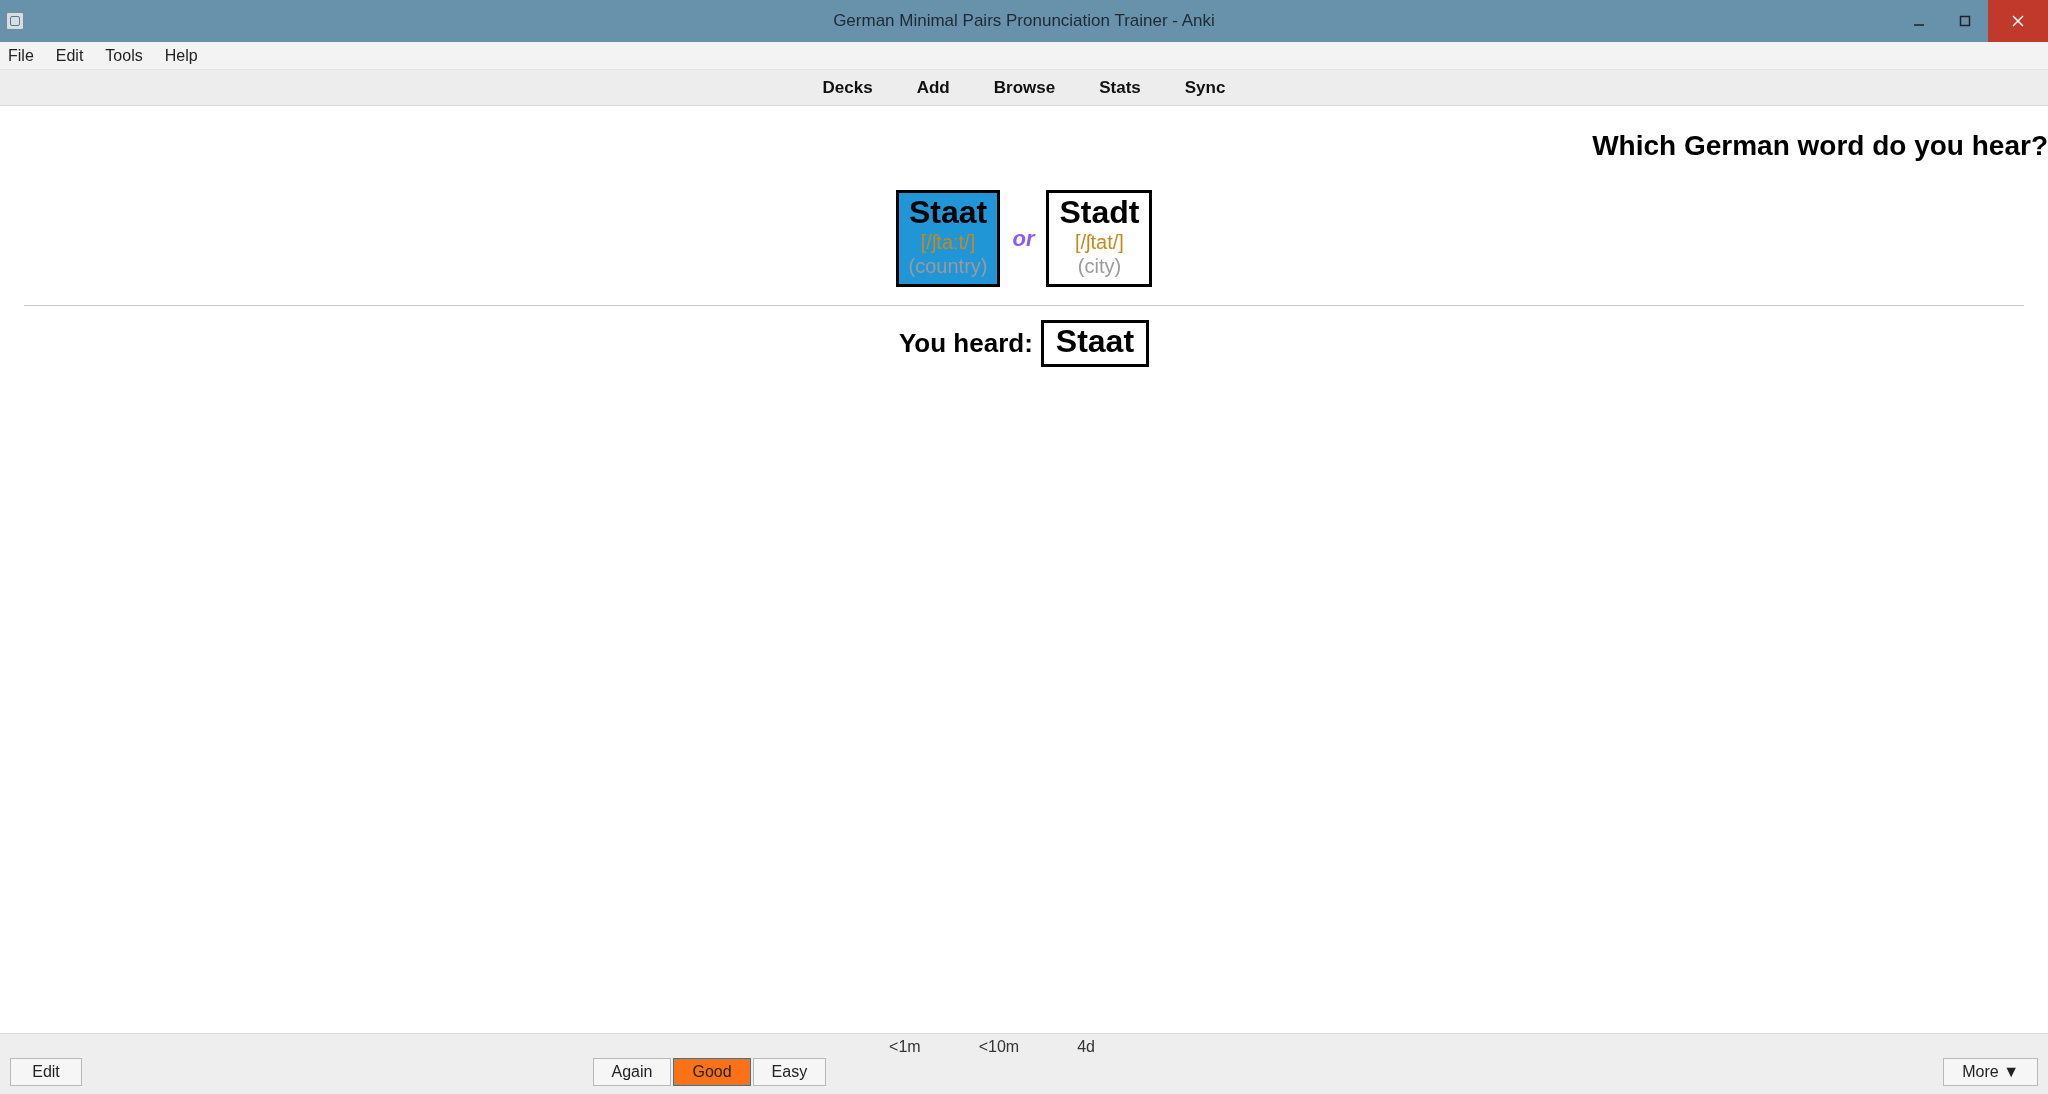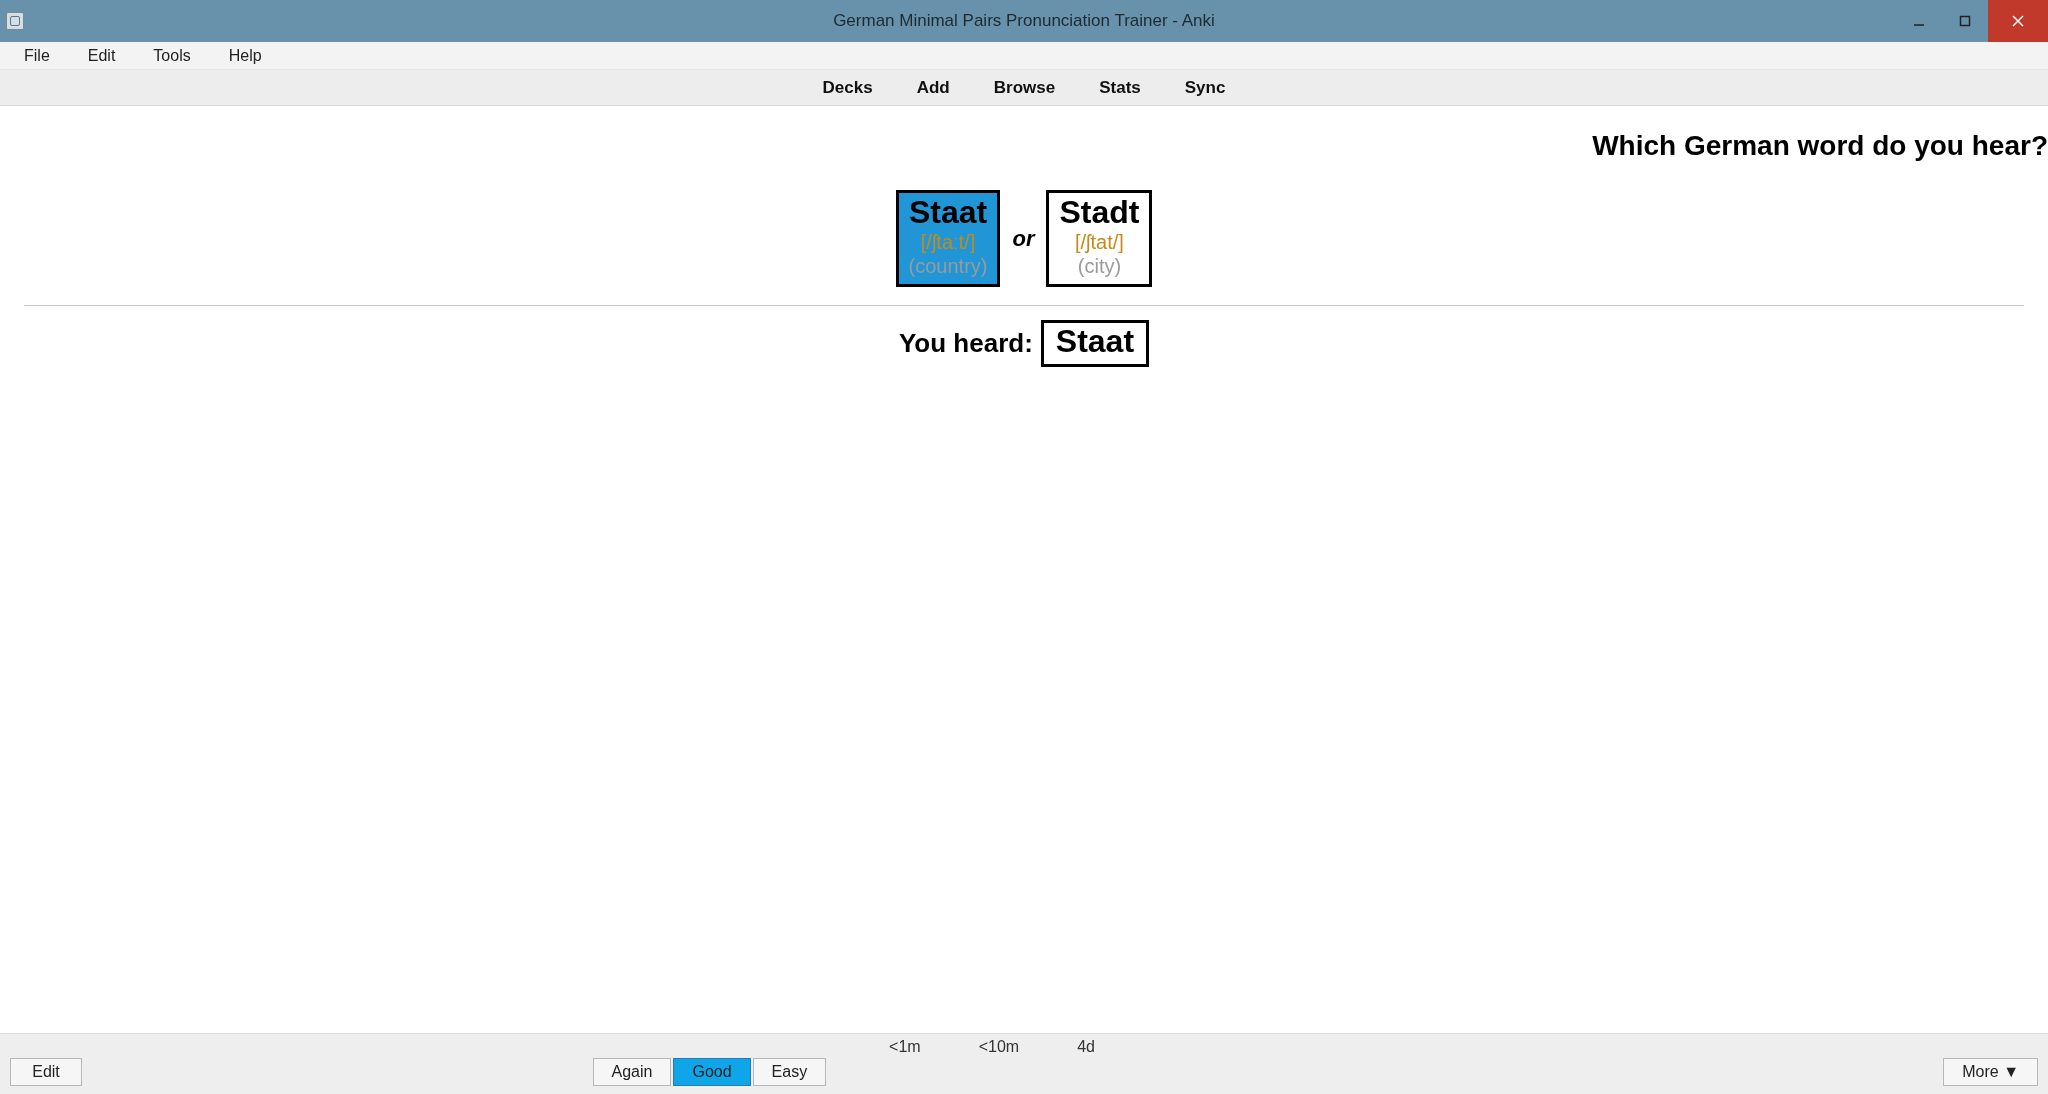--- a/index.html
+++ b/index.html
@@ -70,21 +70,21 @@
     height: 28px;
     background: #f3f3f3;
     border-bottom: 1px solid #e6e6e6;
     display: flex;
     align-items: center;
     padding: 0 8px;
     gap: 22px;
     font-size: 16px;
     color: #222;
   }
-  .menubar .menuitem { cursor: default; margin-left: 16px; }
+  .menubar .menuitem { cursor: default; }
 
   
   .toolbar {
     height: 36px;
     background: #ededed;
     border-bottom: 1px solid #d8d8d8;
     display: flex;
     align-items: center;
     justify-content: center;
     gap: 44px;
@@ -111,21 +111,21 @@
   .options-row {
     display: flex;
     align-items: center;
     justify-content: center;
     gap: 10px;
   }
   .or-label {
     font-size: 22px;
     font-weight: 700;
     font-style: italic;
-    color: #000000;
+    color: #8b5cf6;
     margin: 0 2px;
   }
   .option-card {
     border: 3px solid #000;
     padding: 2px 10px 6px 10px;
     min-width: 96px;
     text-align: center;
     background: #fff;
   }
   .option-card.selected {
@@ -195,21 +195,21 @@
     border: 1px solid #b8b8b8;
     padding: 4px 18px;
     font-size: 16px;
     color: #222;
     cursor: pointer;
     min-width: 72px;
     text-align:center;
   }
   .btn.default {
     border: 1px solid #2a7ab0;
-    background: #0ea5e9;
+    background: #f97316;
   }
   .answer-btns {
     display: flex;
     gap: 2px;
     margin: 0 auto;
     transform: translateX(-32px);
   }
   .morebtn-wrap { margin-left:auto; }
 </style>
 </head>

